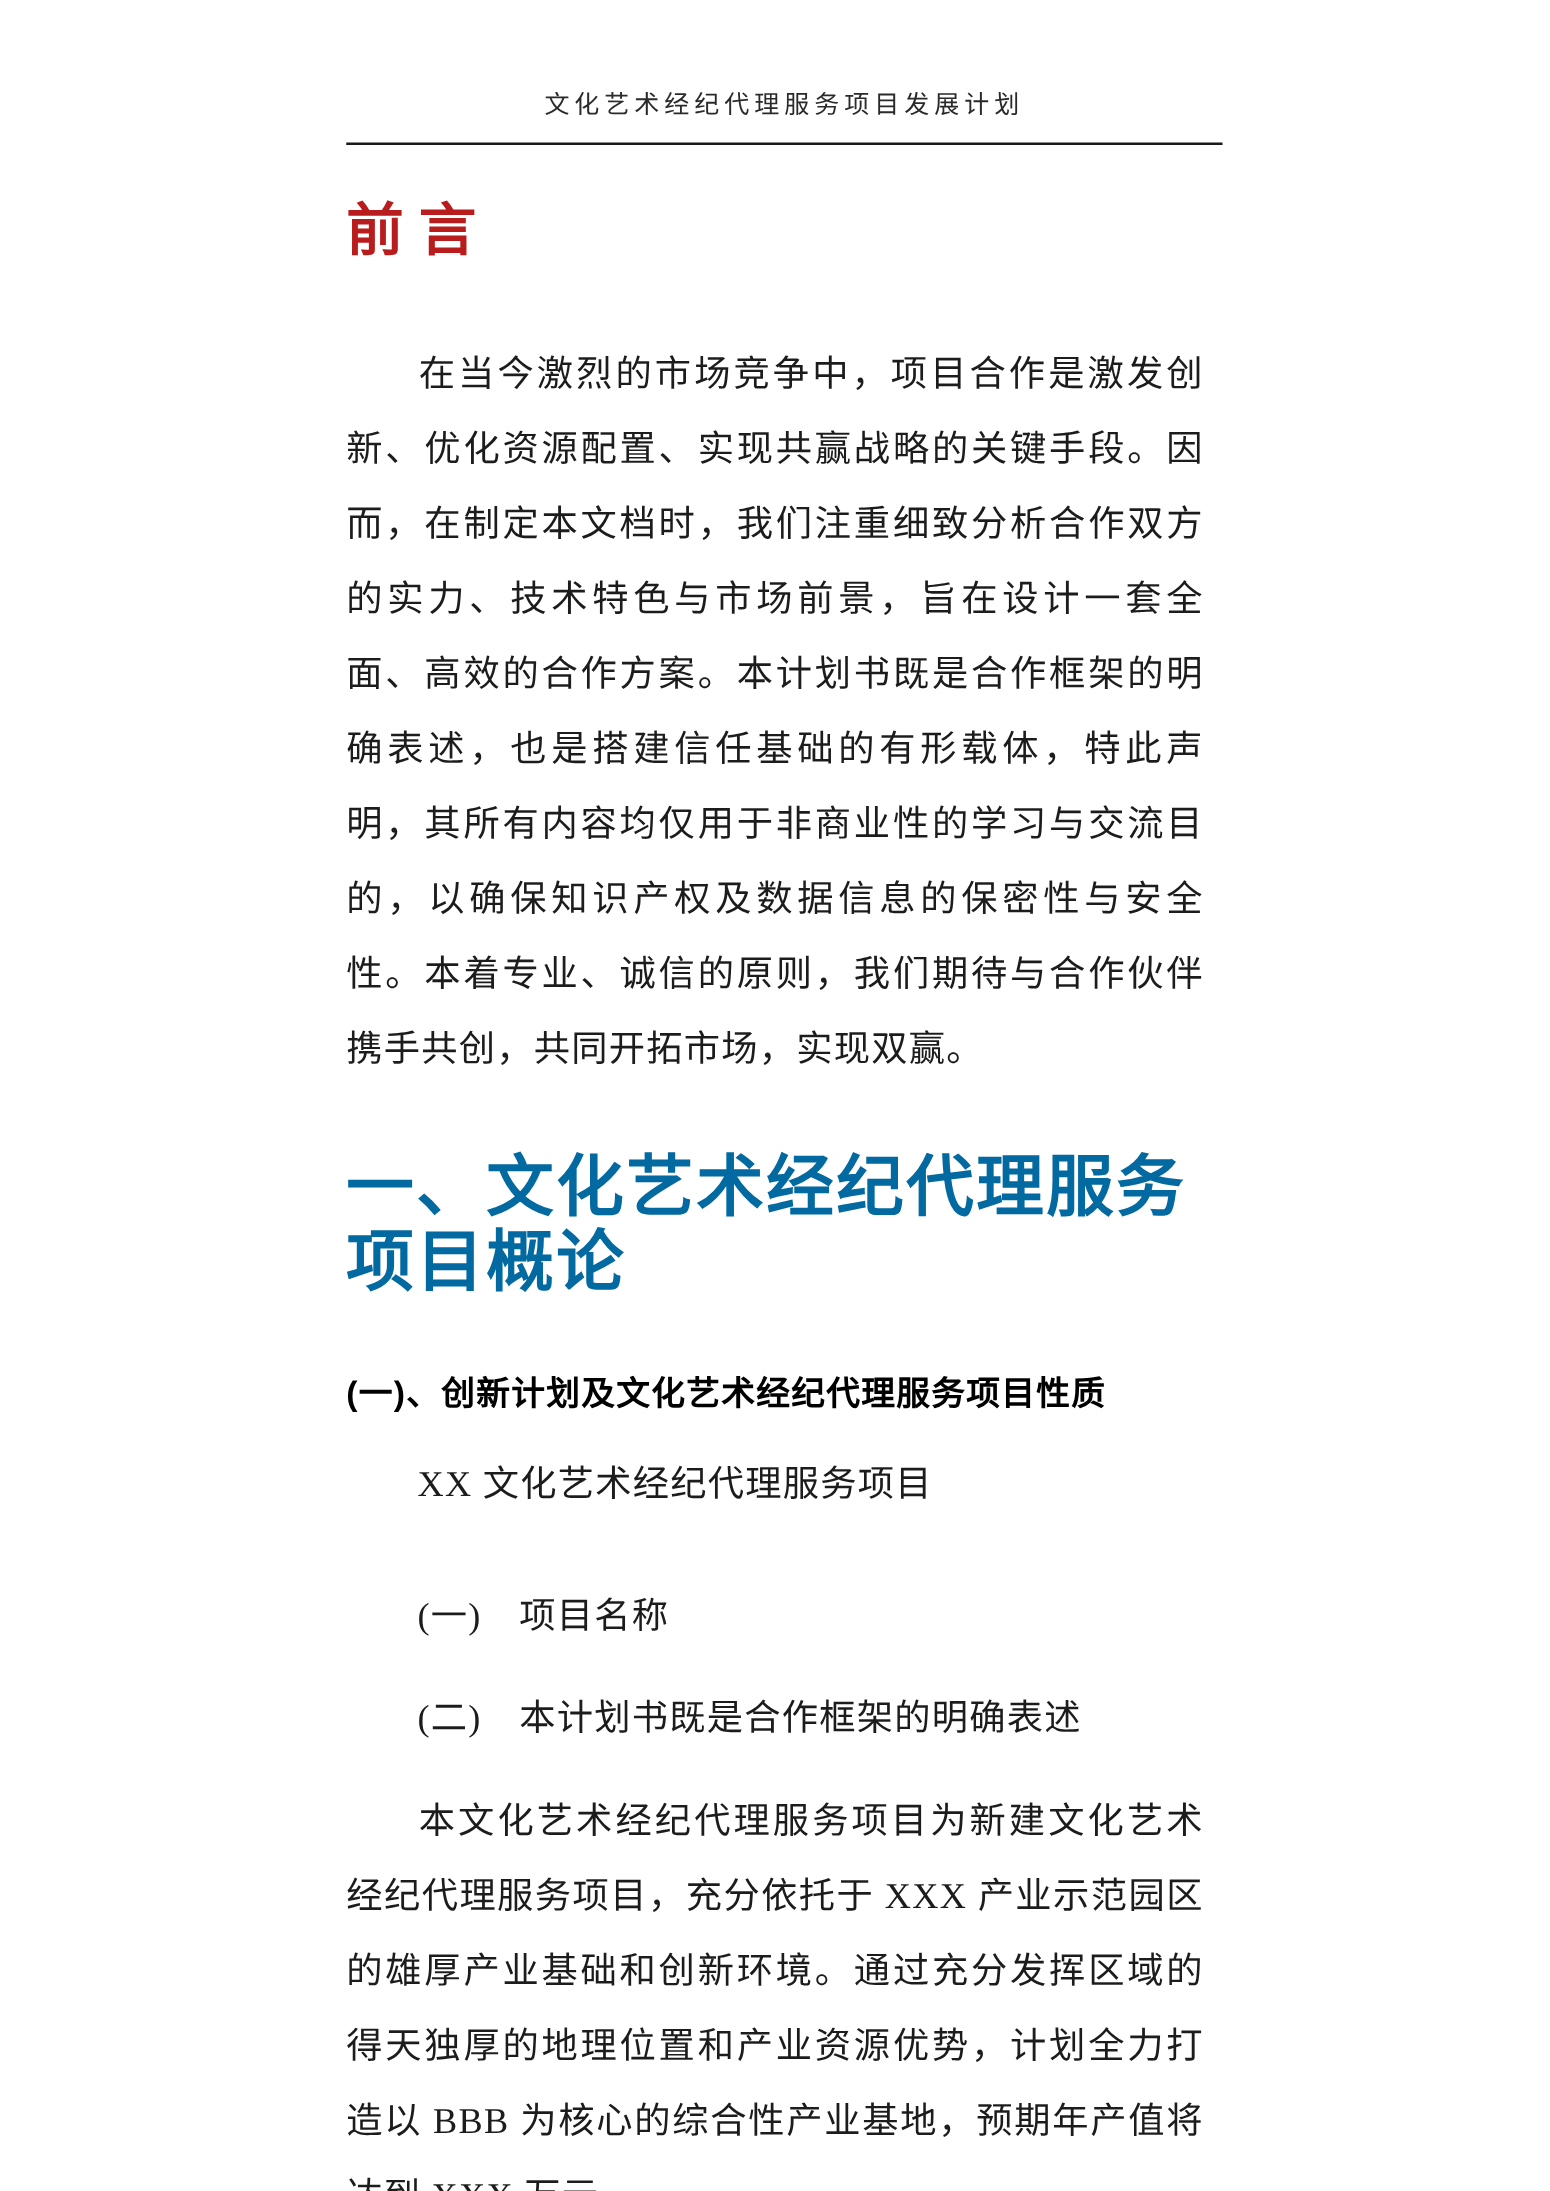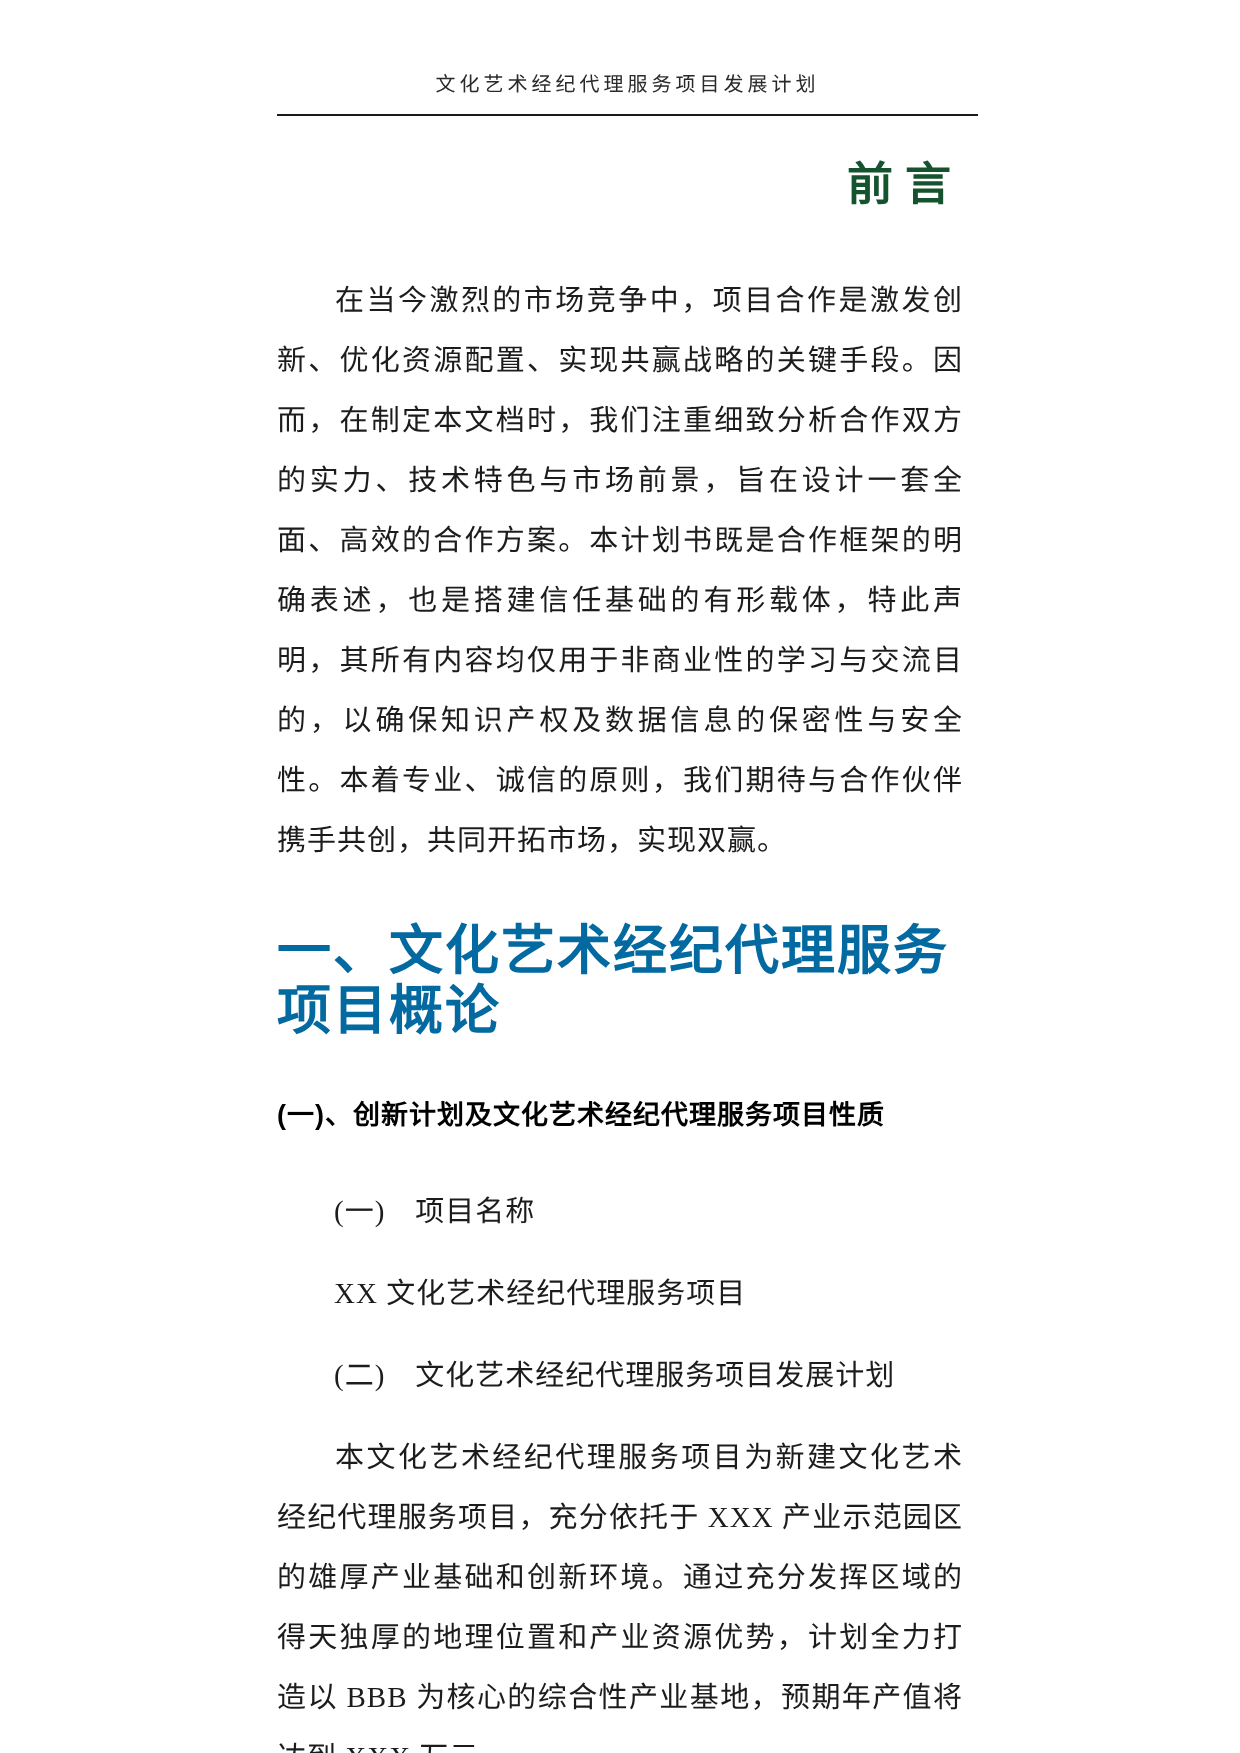--- a/index.html
+++ b/index.html
@@ -32,27 +32,27 @@
   .header-rule {
     margin-top: 16px;
     height: 0;
     border-bottom: 2px solid #1a1a1a;
   }
   .content {
     margin: 0 165px;
   }
   .doc-title {
     margin: 40px 0 0 0;
-    text-align: right;
+    text-align: left;
     font-family: "Liberation Sans", "DejaVu Sans", sans-serif;
     font-weight: bold;
     font-size: 46px;
     line-height: 56px;
     letter-spacing: 12px;
-    color: #14532d;
+    color: #b91c1c;
   }
   p.body-para {
     margin: 0;
     font-size: 29px;
     line-height: 60px;
     text-align: justify;
     text-justify: inter-character;
     text-indent: 2em;
     letter-spacing: 1px;
     color: #1c1c1c;
@@ -115,25 +115,25 @@
   <main class="content">
 
     <h1 class="doc-title">前言</h1>
 
     <p class="body-para para-preface">在当今激烈的市场竞争中，项目合作是激发创新、优化资源配置、实现共赢战略的关键手段。因而，在制定本文档时，我们注重细致分析合作双方的实力、技术特色与市场前景，旨在设计一套全面、高效的合作方案。本计划书既是合作框架的明确表述，也是搭建信任基础的有形载体，特此声明，其所有内容均仅用于非商业性的学习与交流目的，以确保知识产权及数据信息的保密性与安全性。本着专业、诚信的原则，我们期待与合作伙伴携手共创，共同开拓市场，实现双赢。</p>
 
     <h2 class="chapter-heading">一、文化艺术经纪代理服务项目概论</h2>
 
     <h3 class="section-heading">(一)、创新计划及文化艺术经纪代理服务项目性质</h3>
 
+    <p class="list-item">XX 文化艺术经纪代理服务项目</p>
+
     <p class="list-item first">(一)　项目名称</p>
 
-    <p class="list-item">XX 文化艺术经纪代理服务项目</p>
-
-    <p class="list-item">(二)　文化艺术经纪代理服务项目发展计划</p>
+    <p class="list-item">(二)　本计划书既是合作框架的明确表述</p>
 
     <p class="body-para para-chapter">本文化艺术经纪代理服务项目为新建文化艺术经纪代理服务项目，充分依托于 XXX 产业示范园区的雄厚产业基础和创新环境。通过充分发挥区域的得天独厚的地理位置和产业资源优势，计划全力打造以 BBB 为核心的综合性产业基地，预期年产值将达到 XXX 万元。</p>
 
   </main>
 
   <footer class="page-footer">
     <div class="page-number">5</div>
   </footer>
 
 </div>

